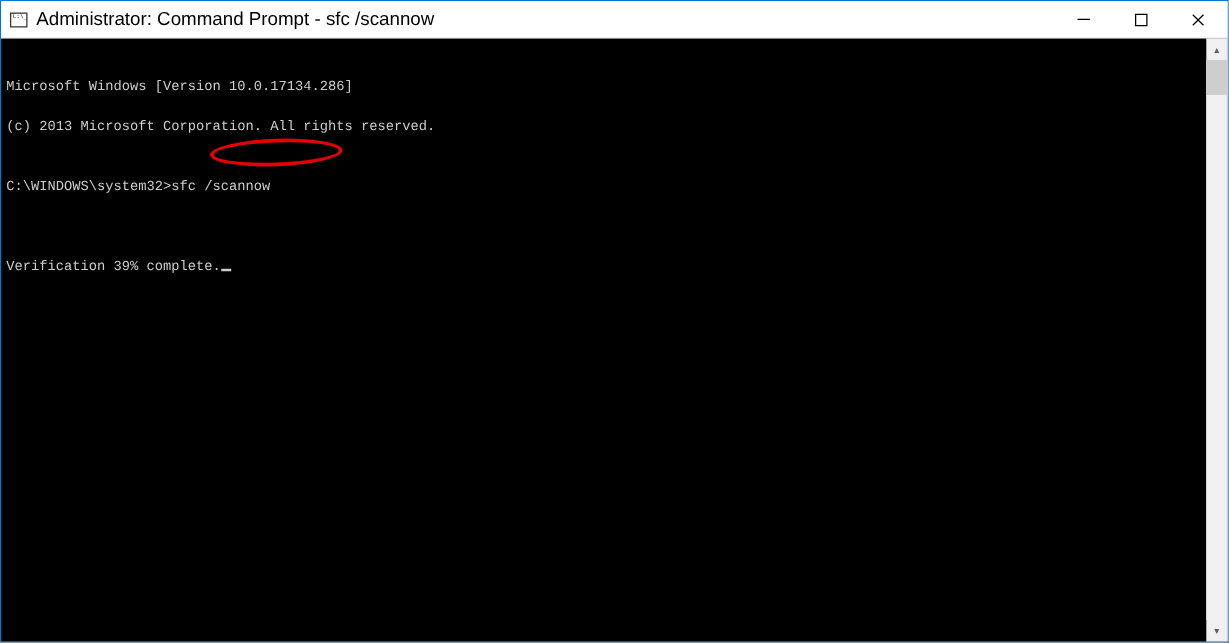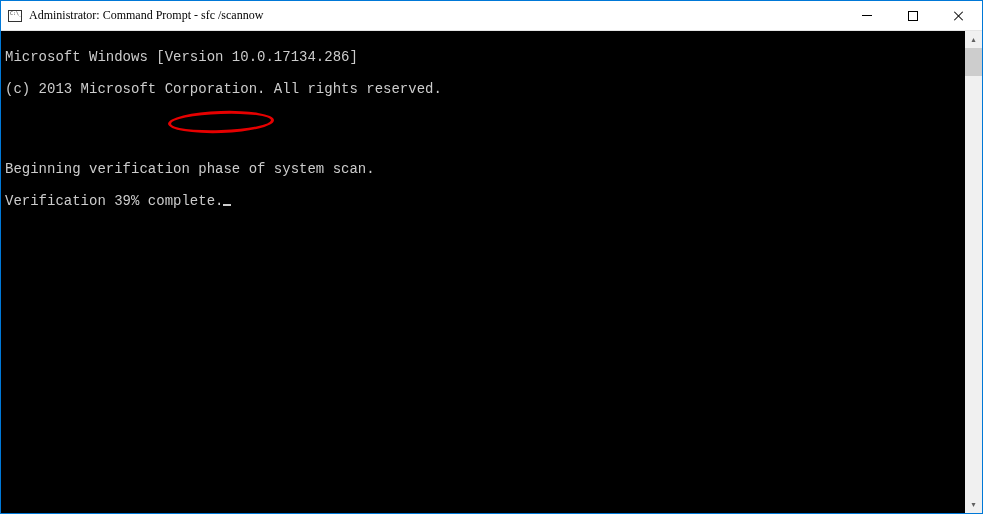--- a/index.html
+++ b/index.html
@@ -49,24 +49,23 @@
       content: "C:\\_";
       font-size: 5px;
       font-family: monospace;
       position: absolute;
       top: 0;
       left: 1px;
       color: #333;
       line-height: 5px;
     }
     .title-text {
-      font-size: 12px;
+      font-size: 15px;
       color: #000;
       flex: 1;
-      font-family: Liberation Serif, serif;
     }
     .window-controls {
       display: flex;
       height: 100%;
     }
     .ctrl-btn {
       width: 46px;
       height: 100%;
       display: flex;
       align-items: center;
@@ -105,23 +104,23 @@
       flex: 1;
       display: flex;
       background: #000;
       position: relative;
     }
     .console {
       flex: 1;
       background: #000;
       color: #cccccc;
       font-family: Consolas, "Courier New", monospace;
-      font-size: 14px;
+      font-size: 11px;
       line-height: 16px;
-      padding: 2px 4px;
+      padding: 15px 4px;
       white-space: pre;
       position: relative;
       overflow: hidden;
     }
     .line {
       white-space: pre;
     }
     .inline {
       display: inline;
     }
@@ -197,23 +196,23 @@
       <button class="ctrl-btn close">
         <span class="close-x"></span>
       </button>
     </div>
   </div>
   <div class="console-wrap">
     <div class="console">
 <div class="line">Microsoft Windows [Version 10.0.17134.286]</div>
 <div class="line">(c) 2013 Microsoft Corporation. All rights reserved.</div>
 <div class="line"></div>
+<div class="line"><span class="inline">C:\WINDOWS\system32&gt;</span><span class="inline">sfc /scannow</span></div>
 <div class="line"></div>
 <div class="line"></div>
-<div class="line">Beginning verification phase of system scan.</div>
 <div class="line"><span class="inline">Verification 39% complete.</span><span class="cursor"></span></div>
       <div class="highlight-ellipse"></div>
     </div>
     <div class="scrollbar">
       <button class="scroll-btn">
         <span>▴</span>
       </button>
       <div class="scroll-track">
         <div class="scroll-thumb"></div>
       </div>

